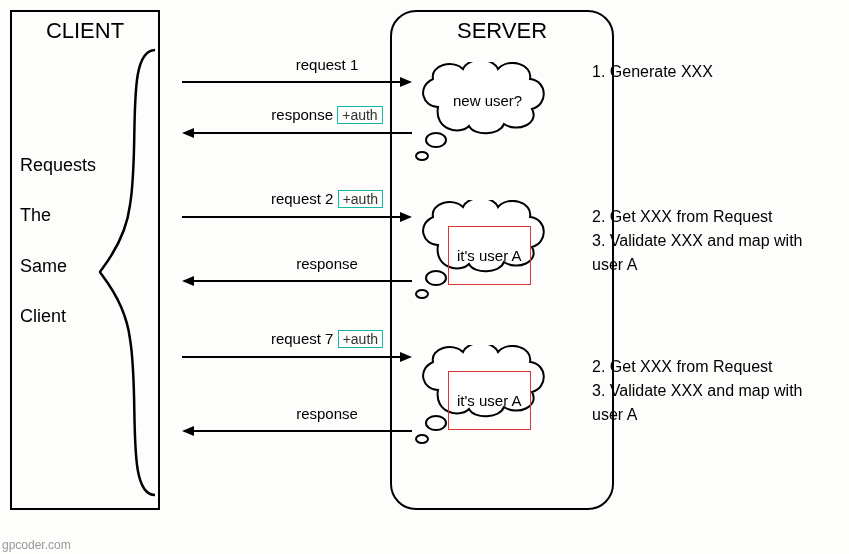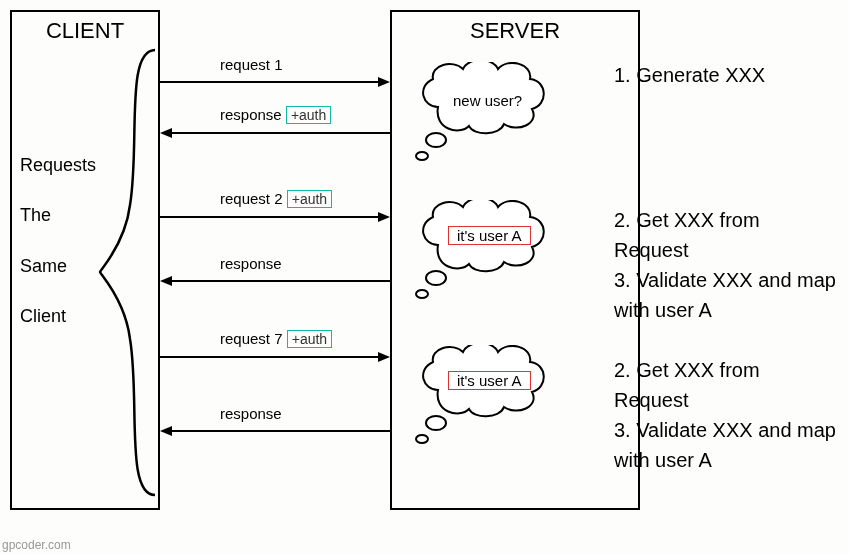--- a/index.html
+++ b/index.html
@@ -17,39 +17,40 @@
     border: 2px solid #000;
     background: transparent;
   }
   .box-title {
     text-align: center;
     font-size: 22px;
     padding-top: 6px;
     font-weight: normal;
   }
   .client-box { left: 10px; top: 10px; width: 150px; height: 500px; }
-  .server-box { left: 390px; top: 10px; width: 250px; height: 500px; }
+  .server-box { left: 390px; top: 10px; width: 224px; height: 500px; border-radius: 26px; }
   .side-text {
     position: absolute;
     left: 20px;
     top: 140px;
     font-size: 18px;
     line-height: 2.8;
   }
   .brace {
     position: absolute;
     left: 95px;
     top: 45px;
     width: 70px;
     height: 455px;
   }
   .arrow-row {
     position: absolute;
     left: 160px;
     width: 274px;
+    text-align: center;
   }
   .arrow-label {
     font-size: 15px;
     padding-left: 60px;
     padding-bottom: 2px;
     white-space: nowrap;
   }
   .auth-box {
     display: inline-block;
     border: 1px solid #14b8a6;
@@ -67,27 +68,27 @@
     width: 175px;
     height: 105px;
   }
   .cloud-text {
     position: absolute;
     font-size: 15px;
     text-align: left;
   }
   .cloud-text.boxed {
     border: 1px solid #d33;
-    padding: 0 8px;
+    padding: 20px 8px;
   }
   .notes {
     position: absolute;
-    left: 614px;
+    left: 592px;
     width: 225px;
-    font-size: 20px;
+    font-size: 16px;
     line-height: 1.5;
   }
   .watermark {
     position: absolute;
     left: 2px;
     bottom: 2px;
     font-size: 12px;
     color: #999;
   }
 </style>

